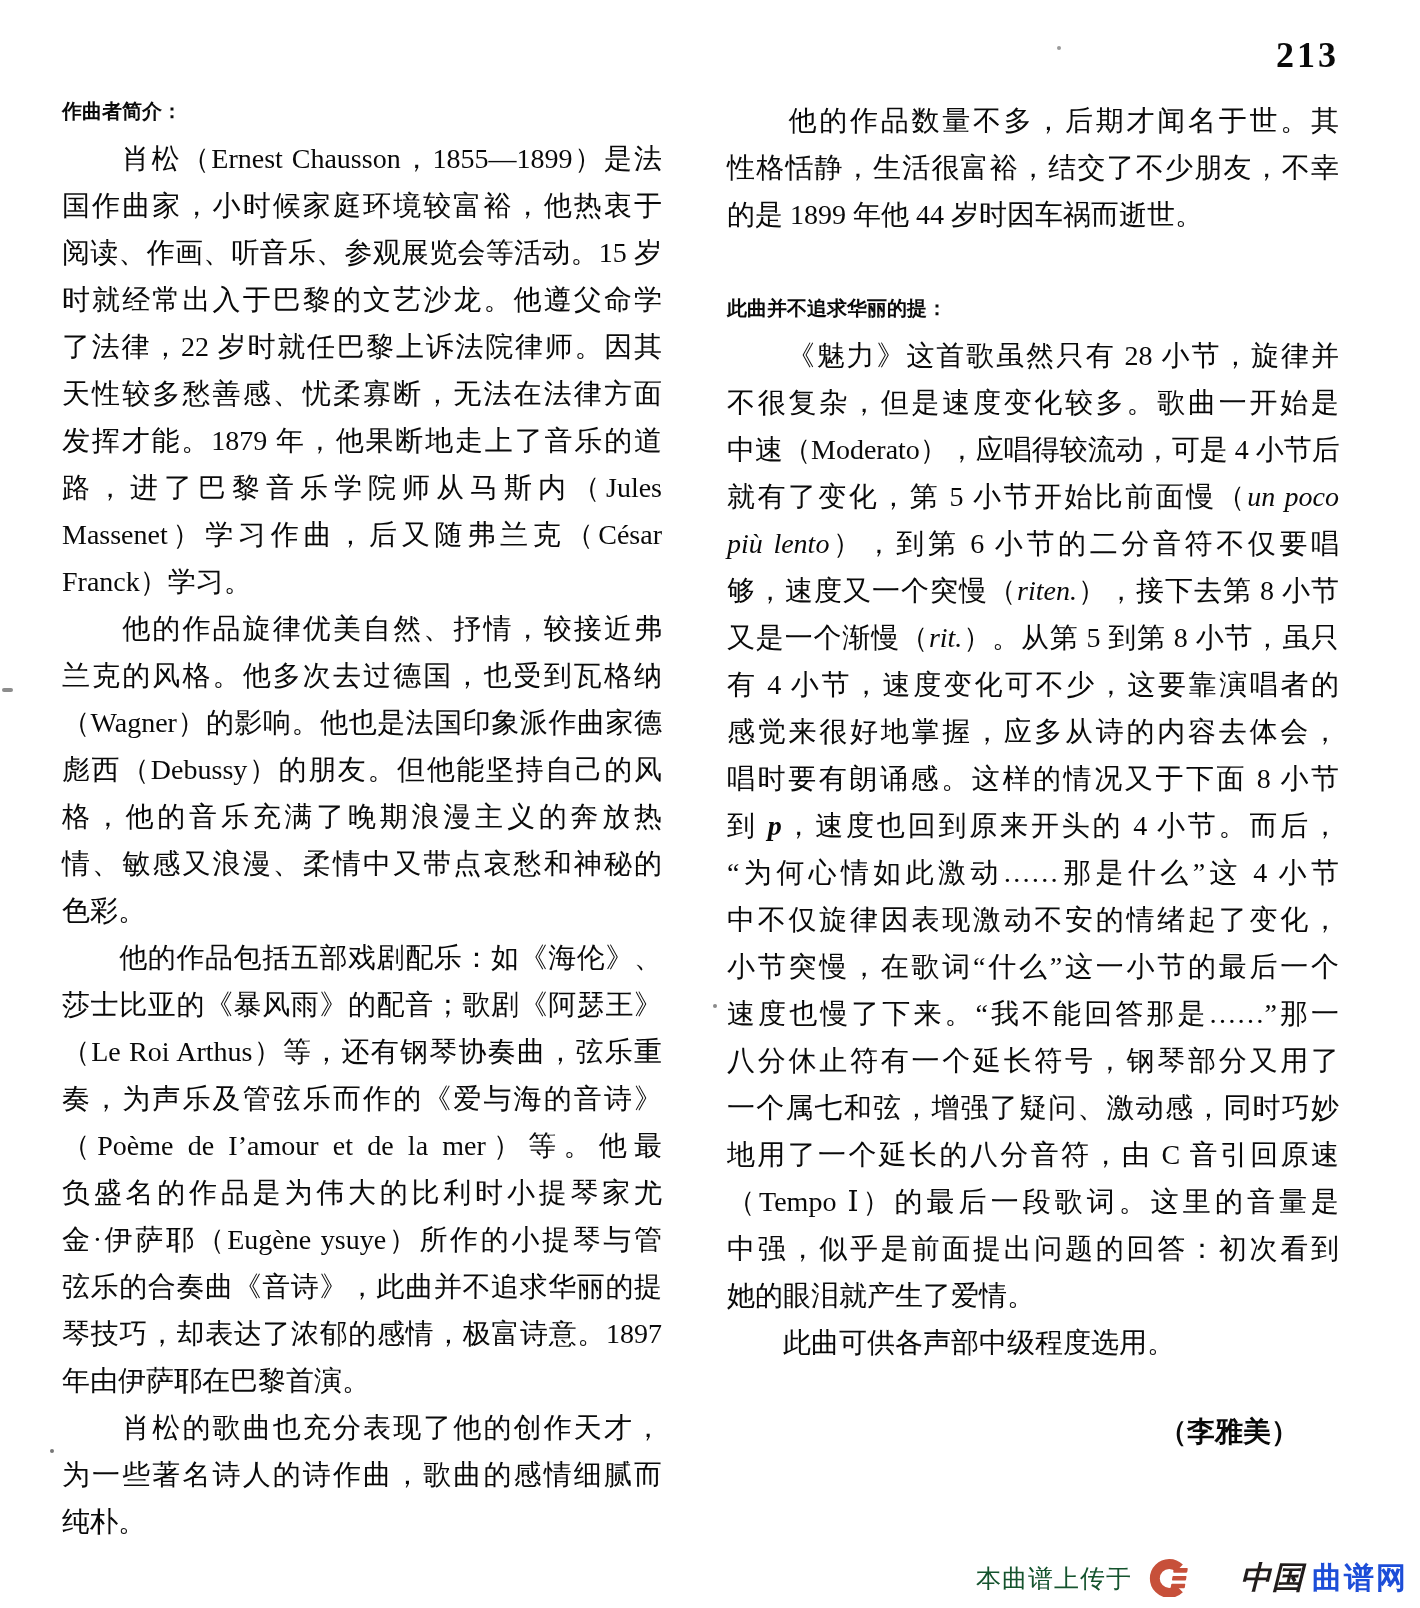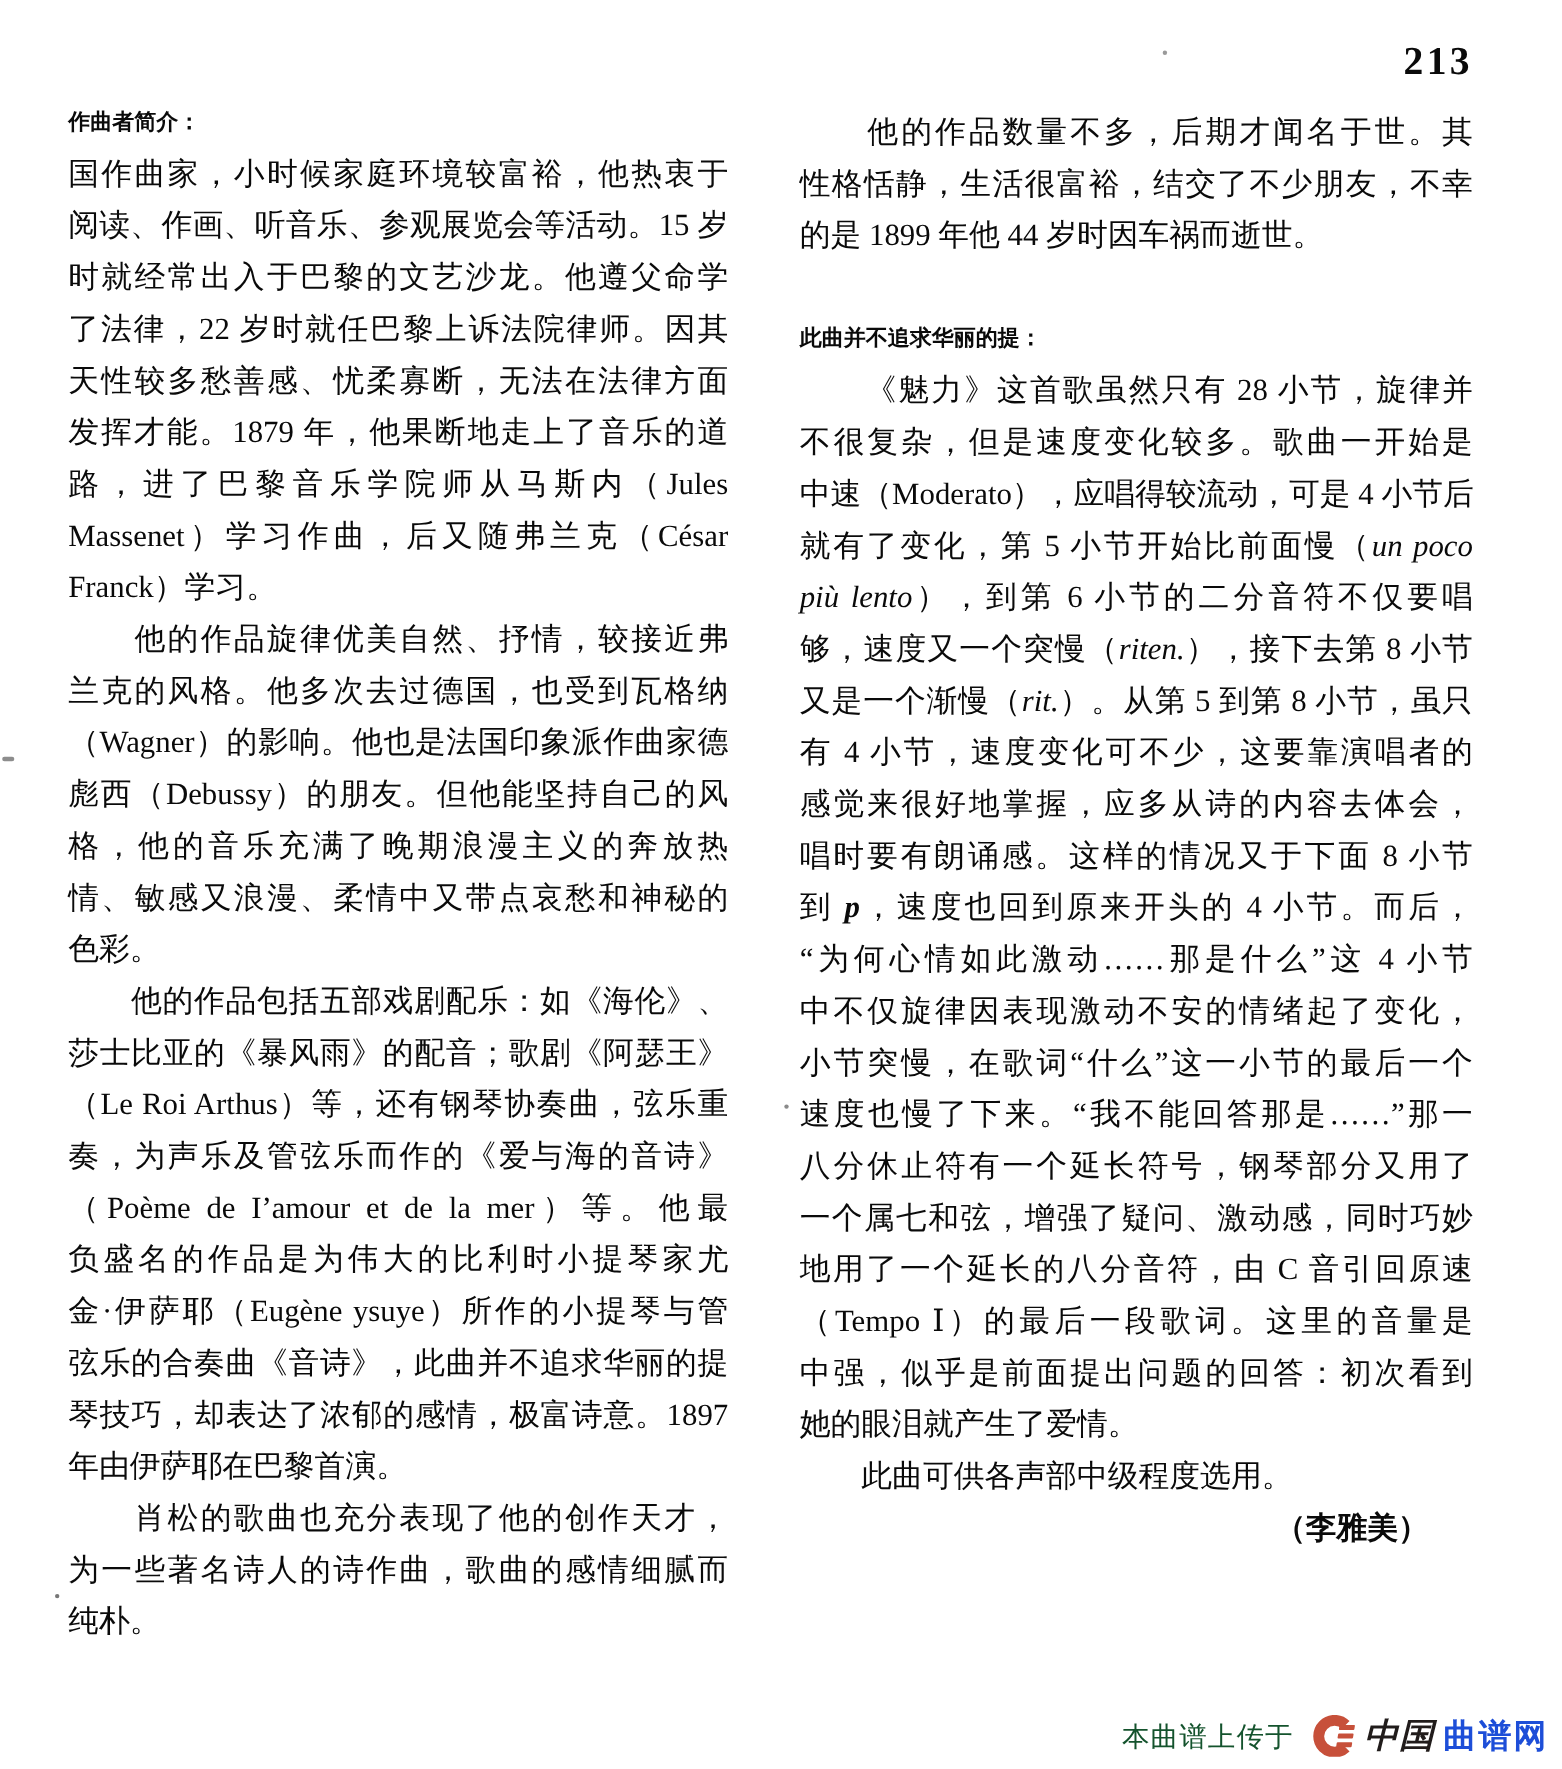--- a/index.html
+++ b/index.html
@@ -19,57 +19,58 @@
     font-weight:500;
   }
   .line.head{
     font-weight:bold;font-size:20px;
     text-align:left;text-align-last:left;
   }
   .line.end{text-align:right;text-align-last:left;}
   .line.blank{text-align-last:left;}
   .line.byline{
     text-align:right;text-align-last:right;font-weight:bold;
-    padding-right:40px;
+    padding-right:40px;margin-top:42px;
   }
   .line i{font-family:"Liberation Serif","DejaVu Serif",serif;font-style:italic;}
   .line i.bi{font-weight:bold;}
   .page-number{
     position:absolute;left:1276px;top:34px;
     font-size:36px;font-weight:bold;letter-spacing:3px;
   }
   .footer{
     position:absolute;top:1556px;right:12px;height:44px;
     display:flex;align-items:center;
     font-family:"Liberation Sans","DejaVu Sans",sans-serif;
   }
   .footer .prefix{font-size:25px;color:#14532d;letter-spacing:1px;}
   .footer .logo-icon{margin-left:14px;margin-right:8px;width:42px;height:38px;}
   .footer .brand-dark{
     font-size:31px;font-weight:bold;color:#211c1b;
-    font-style:italic;letter-spacing:1px;
+    font-style:italic;letter-spacing:1px;margin-left:44px;
   }
   .footer .brand-light{
     font-size:30px;font-weight:bold;margin-left:8px;letter-spacing:2px;
   }
   .speck{position:absolute;background:#8d8d8d;border-radius:2px;}
   .speck.s1{left:2px;top:688px;width:11px;height:4px;}
   .speck.s2{left:50px;top:1449px;width:4px;height:4px;background:#777;}
   .speck.s3{left:1057px;top:46px;width:4px;height:4px;background:#9a9a9a;}
   .speck.s4{left:713px;top:1004px;width:4px;height:4px;background:#8a8a8a;}
 </style>
 </head>
 <body>
 
 <div class="page">
 
   <div class="page-number">213</div>
 
   <div class="col col-left">
       <div class="line head">作曲者简介：</div>
+      <div class="line body">　　肖松（Ernest Chausson，1855—1899）是法</div>
       <div class="line body">国作曲家，小时候家庭环境较富裕，他热衷于</div>
       <div class="line body">阅读、作画、听音乐、参观展览会等活动。15 岁</div>
       <div class="line body">时就经常出入于巴黎的文艺沙龙。他遵父命学</div>
       <div class="line body">了法律，22 岁时就任巴黎上诉法院律师。因其</div>
       <div class="line body">天性较多愁善感、忧柔寡断，无法在法律方面</div>
       <div class="line body">发挥才能。1879 年，他果断地走上了音乐的道</div>
       <div class="line body">路，进了巴黎音乐学院师从马斯内（Jules</div>
       <div class="line body">Massenet）学习作曲，后又随弗兰克（César</div>
       <div class="line end">Franck）学习。</div>
       <div class="line body">　　他的作品旋律优美自然、抒情，较接近弗</div>

